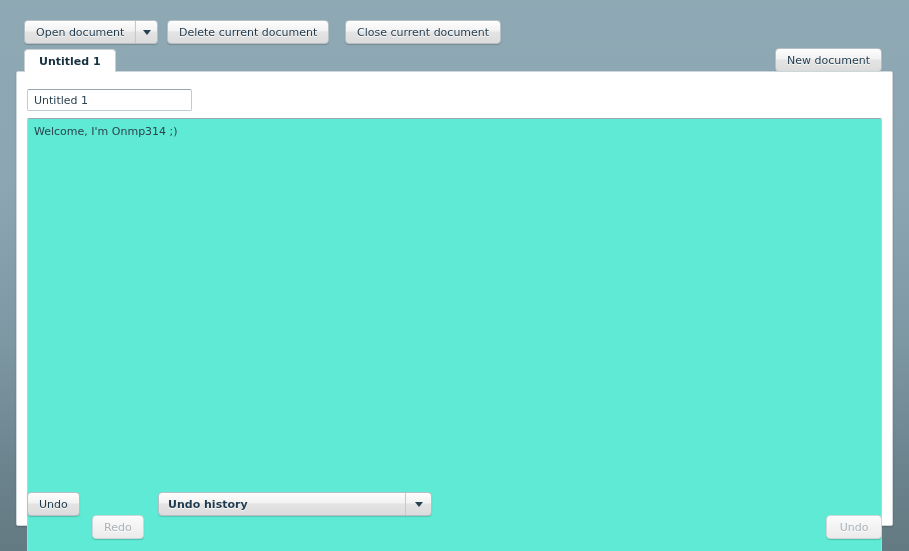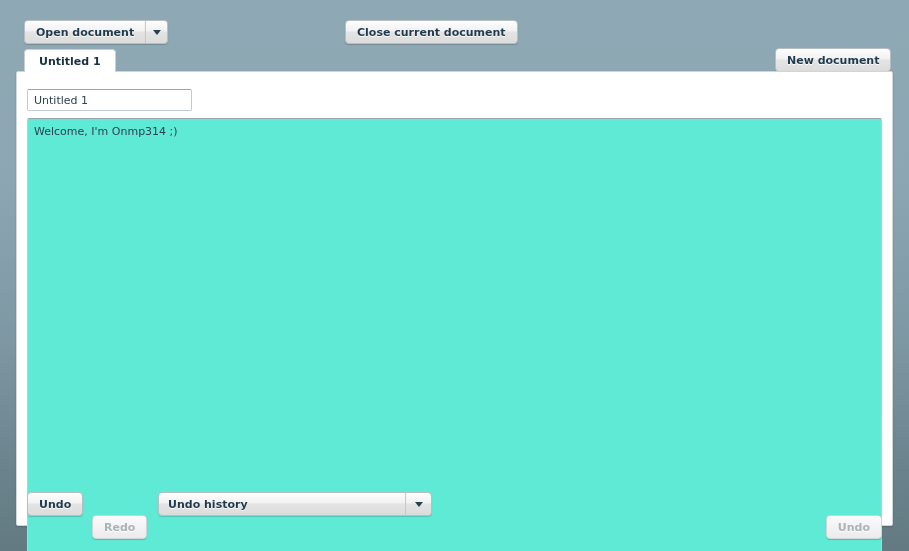--- a/index.html
+++ b/index.html
@@ -35,21 +35,21 @@
     justify-content: center;
     height: 24px;
     padding: 0 11px;
     box-sizing: border-box;
     border: 1px solid #b8bfc4;
     border-radius: 4px;
     background: linear-gradient(to bottom, #fdfdfd 0%, #f2f2f2 45%, #e4e4e4 50%, #dcdcdc 100%);
     color: #1f3a4d;
     font-family: "DejaVu Sans", "Liberation Sans", sans-serif;
     font-size: 11px;
-    font-weight: bold;
+    font-weight: normal;
     line-height: 1;
     white-space: nowrap;
     cursor: pointer;
     box-shadow: 0 1px 0 rgba(255,255,255,0.85) inset, 0 1px 1px rgba(0,0,0,0.18);
     text-shadow: 0 1px 0 rgba(255,255,255,0.9);
     user-select: none;
   }
   .btn.disabled {
     color: #a9b3b8;
     text-shadow: 0 1px 0 rgba(255,255,255,0.85);
@@ -231,20 +231,21 @@
 
 <div class="toolbar">
 
   <div class="splitbtn" id="open-document-split">
     <div class="btn btn-main">Open document</div>
     <div class="btn btn-arrow">
       <span class="caret"></span>
     </div>
   </div>
 
+  <div class="btn" id="delete-current-document">Delete current document</div>
 
   <div class="btn" id="close-current-document">Close current document</div>
 
   <div class="btn" id="new-document">New document</div>
 </div>
 
 <div class="tabs">
   <div class="tab active">
     <span>Untitled 1</span>
   </div>

